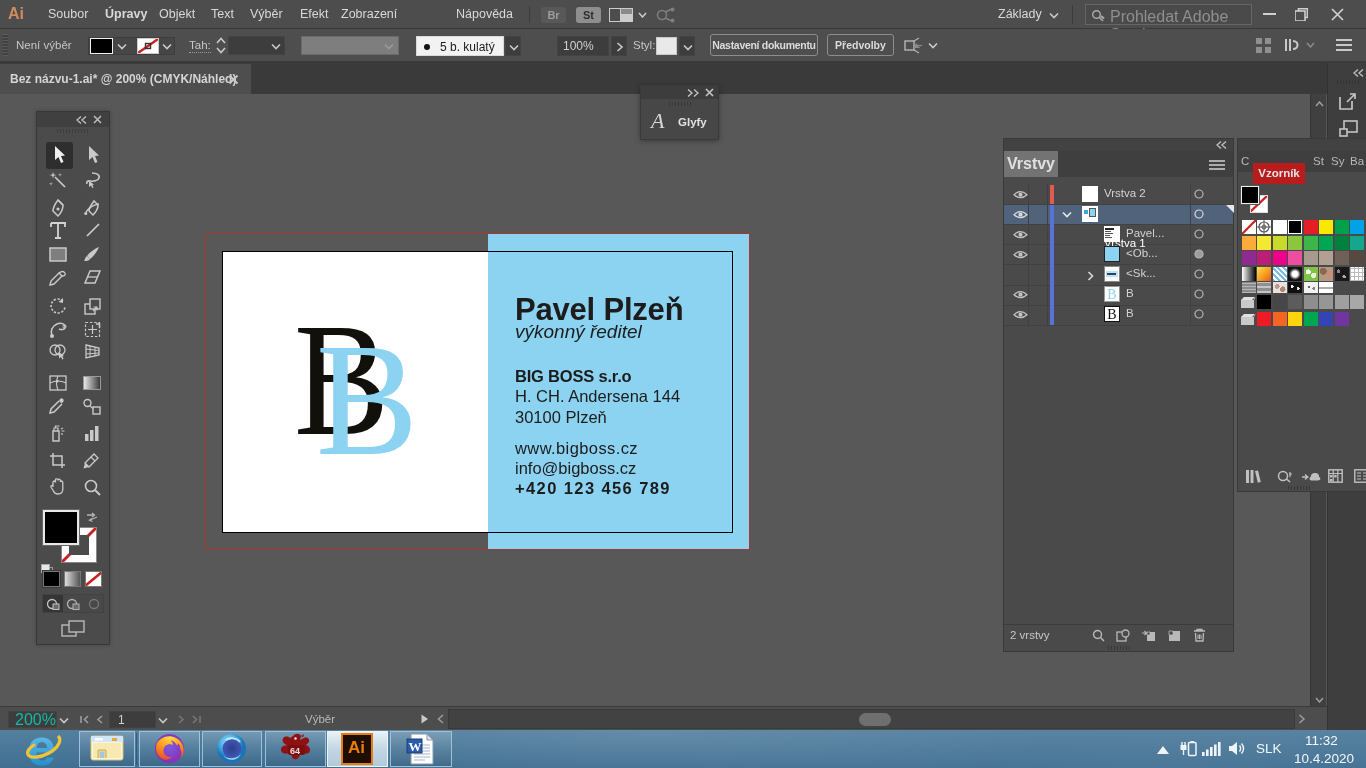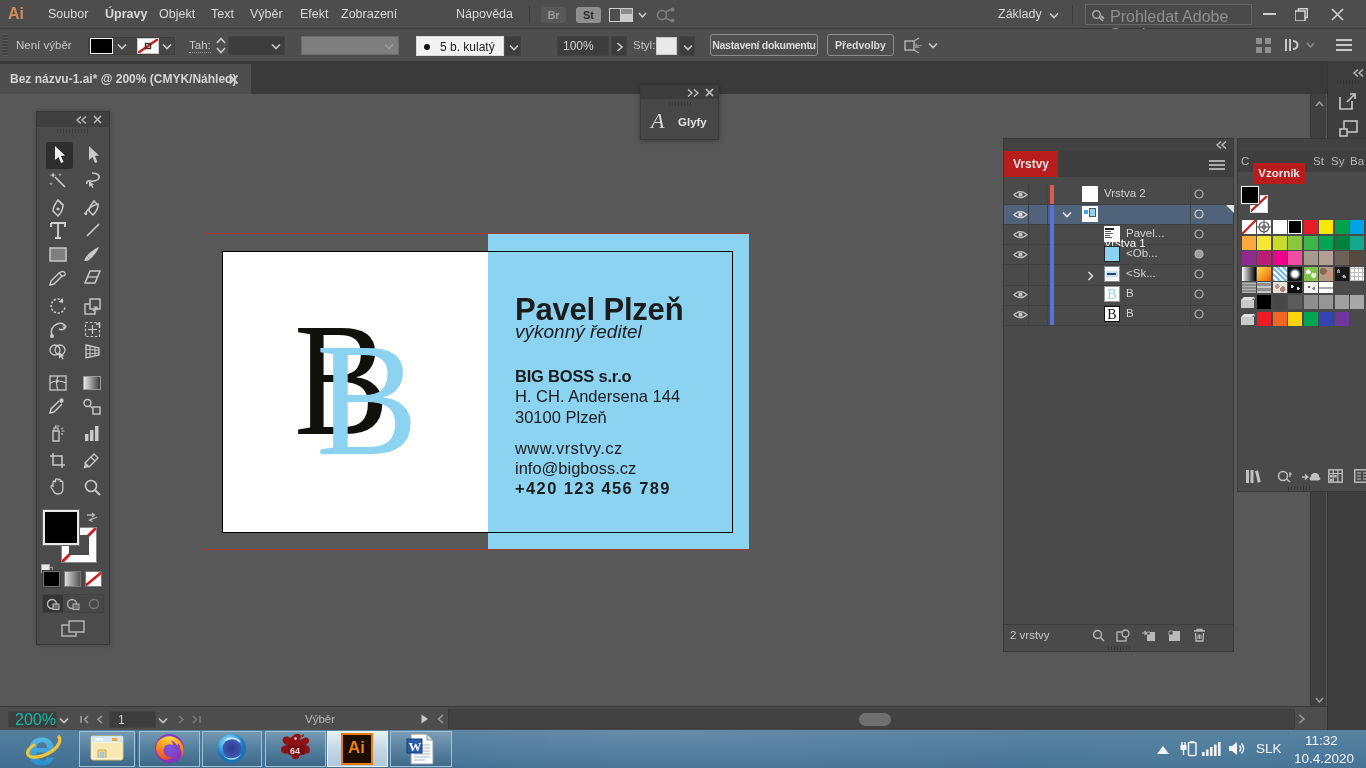--- a/index.html
+++ b/index.html
@@ -225,21 +225,21 @@
 
     <span style="position:absolute;left:294px;top:206px;font-family:'Liberation Serif',serif;font-size:161px;line-height:1;color:#12100b;transform:scaleX(0.888);transform-origin:0 0;">B</span>
     <span style="position:absolute;left:316px;top:226px;font-family:'Liberation Serif',serif;font-size:161px;line-height:1;color:#8cd2f1;transform:scaleX(0.95);transform-origin:0 0;">B</span>
 
     <div class="abs" style="left:515px;top:196px;width:230px;color:#1c1c1c;">
       <div style="position:absolute;left:0;top:2px;font-size:31px;font-weight:bold;letter-spacing:-0.2px;">Pavel Plzeň</div>
       <div style="position:absolute;left:0;top:31px;font-size:19px;font-style:italic;">výkonný ředitel</div>
       <div style="position:absolute;left:0;top:77px;font-size:16.5px;font-weight:bold;letter-spacing:-0.2px;">BIG BOSS s.r.o</div>
       <div style="position:absolute;left:0;top:97px;font-size:16.5px;">H. CH. Andersena 144</div>
       <div style="position:absolute;left:0;top:118px;font-size:16.5px;">30100 Plzeň</div>
-      <div style="position:absolute;left:0;top:149px;font-size:16.5px;letter-spacing:0.4px;">www.vrstvy.cz</div>
+      <div style="position:absolute;left:0;top:149px;font-size:16.5px;letter-spacing:0.4px;">www.bigboss.cz</div>
       <div style="position:absolute;left:0;top:169px;font-size:16.5px;">info@bigboss.cz</div>
       <div style="position:absolute;left:0;top:189px;font-size:16.5px;font-weight:bold;letter-spacing:1.4px;">+420 123 456 789</div>
     </div>
   </div>
 
   <div id="toolbar-root" style="position:absolute;z-index:3;">
     <div class="abs" style="left:36px;top:111px;width:74px;height:534px;background:#4b4b4b;border:1px solid #383838;box-shadow:0 0 4px rgba(0,0,0,0.25);">
 
       <div class="abs" style="left:0;top:0;width:72px;height:15px;background:#404040;">
         <svg style="position:absolute;left:39px;top:4px;" width="11" height="8">
@@ -446,21 +446,21 @@
   <div id="layers-root" style="position:absolute;z-index:3;">
     <div class="abs" style="left:1003px;top:138px;width:231px;height:514px;background:#4a4a4a;border:1px solid #393939;">
 
       <div class="abs" style="left:0;top:0;width:229px;height:12px;background:#424242;">
         <svg style="position:absolute;right:6px;top:2px;" width="11" height="8">
             <path d="M5 0.5 L1 4 L5 7.5 M10 0.5 L6 4 L10 7.5" stroke="#bdbdbd" stroke-width="1.4" fill="none"></path>
           </svg>
       </div>
 
       <div class="abs" style="left:0;top:12px;width:229px;height:26px;background:#3f3f3f;">
-        <div style="position:absolute;left:0;top:0;width:54px;height:26px;background:#b91c1c;color:#e0e0e0;font-size:12px;font-weight:bold;line-height:26px;text-align:center;">Vrstvy</div>
+        <div style="position:absolute;left:0;top:0;width:54px;height:26px;background:#737373;color:#e0e0e0;font-size:16px;font-weight:bold;line-height:26px;text-align:center;">Vrstvy</div>
         <svg style="position:absolute;right:8px;top:9px;" width="16" height="10">
             <g stroke="#c9c9c9" stroke-width="1.6">
               <path d="M0 1 L16 1"></path>
               <path d="M0 5 L16 5"></path>
               <path d="M0 9 L16 9"></path>
             </g>
           </svg>
       </div>
       <div id="lrows" class="abs" style="left:0;top:45px;width:229px;height:142px;font-size:11.5px;color:#d2d2d2;">
         

